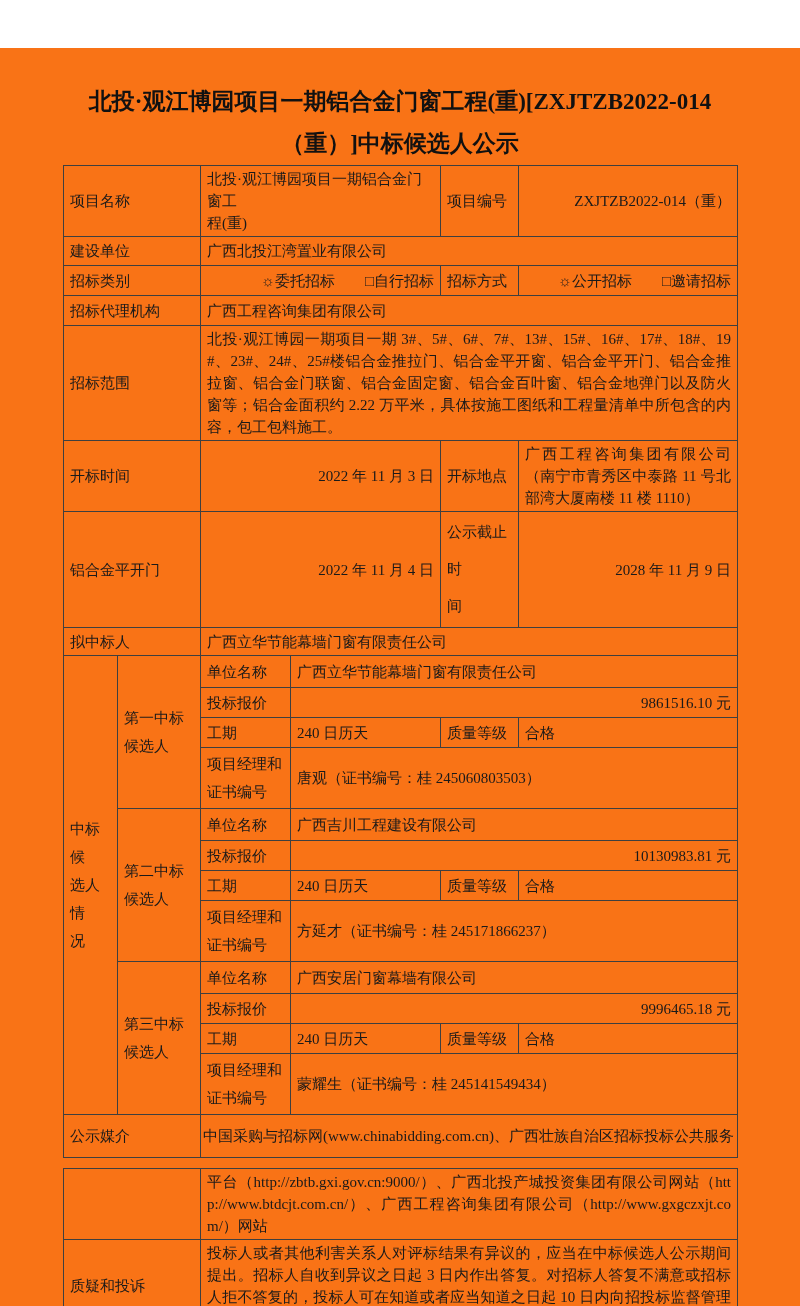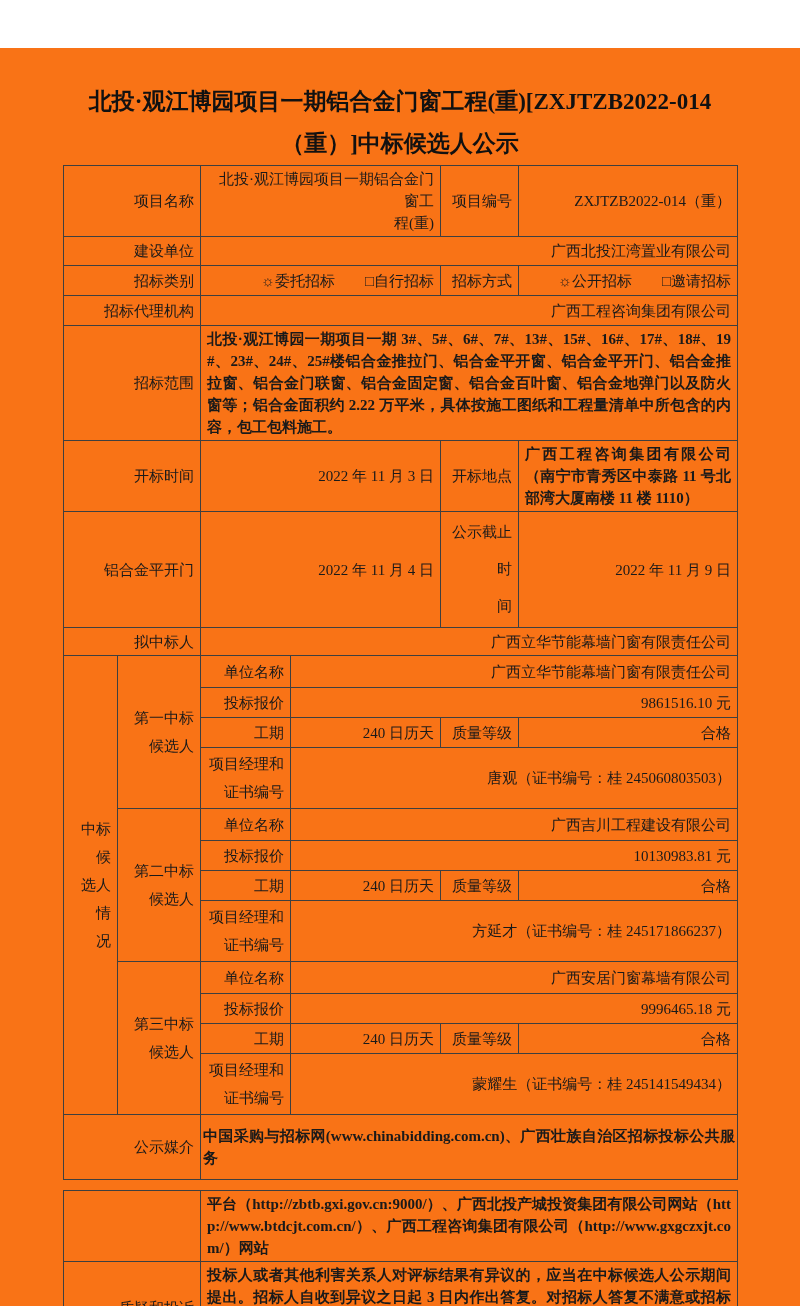--- a/index.html
+++ b/index.html
@@ -19,24 +19,24 @@
     margin-left:63px;width:674px;font-size:15px;color:#1a1a1a;
   }
   .t1{margin-top:0px;}
   .t2{margin-top:10px;}
   td{
     border:1px solid #3f3f3f;
     padding:2px 6px;vertical-align:middle;
     white-space:pre-line;line-height:22px;
     overflow:hidden;word-break:break-all;
   }
-  .lbl{text-align:right;}
+  .lbl{text-align:left;}
   .ctr{text-align:right;}
-  .val{text-align:right;}
-  .jst{text-align:justify;font-weight:bold;}
+  .val{text-align:left;}
+  .jst{text-align:justify;}
   .lh28{line-height:28px;}
   .tall{line-height:37px;}
   .tight{padding:10px 2px;}
   .h28{height:28px}.h29{height:29px}.h30{height:30px}.h32{height:32px}
   .h35{height:35px}.h44{height:44px}.h58{height:58px}.h62{height:62px}
   .h63{height:63px}.h64{height:64px}.h72{height:72px}
   .h88{height:88px}.h91{height:91px}
 </style>
 </head>
 <body>
@@ -92,21 +92,21 @@
       <td colspan="2" class="ctr">2022 年 11 月 3 日</td>
       <td class="lbl">开标地点</td>
       <td class="val jst">广西工程咨询集团有限公司（南宁市青秀区中泰路 11 号北部湾大厦南楼 11 楼 1110）</td>
     </tr>
 
     <tr class="h62">
       <td colspan="2" class="lbl">铝合金平开门</td>
       <td colspan="2" class="ctr">2022 年 11 月 4 日</td>
       <td class="lbl tall">公示截止时
 间</td>
-      <td class="ctr">2022 年 11 月 9 日</td>
+      <td class="ctr">2028 年 11 月 9 日</td>
     </tr>
 
     <tr class="h28">
       <td colspan="2" class="lbl">拟中标人</td>
       <td colspan="4" class="val">广西立华节能幕墙门窗有限责任公司</td>
     </tr>
 
     <tr class="h32">
       <td rowspan="12" class="lbl lh28">中标候
 选人情

